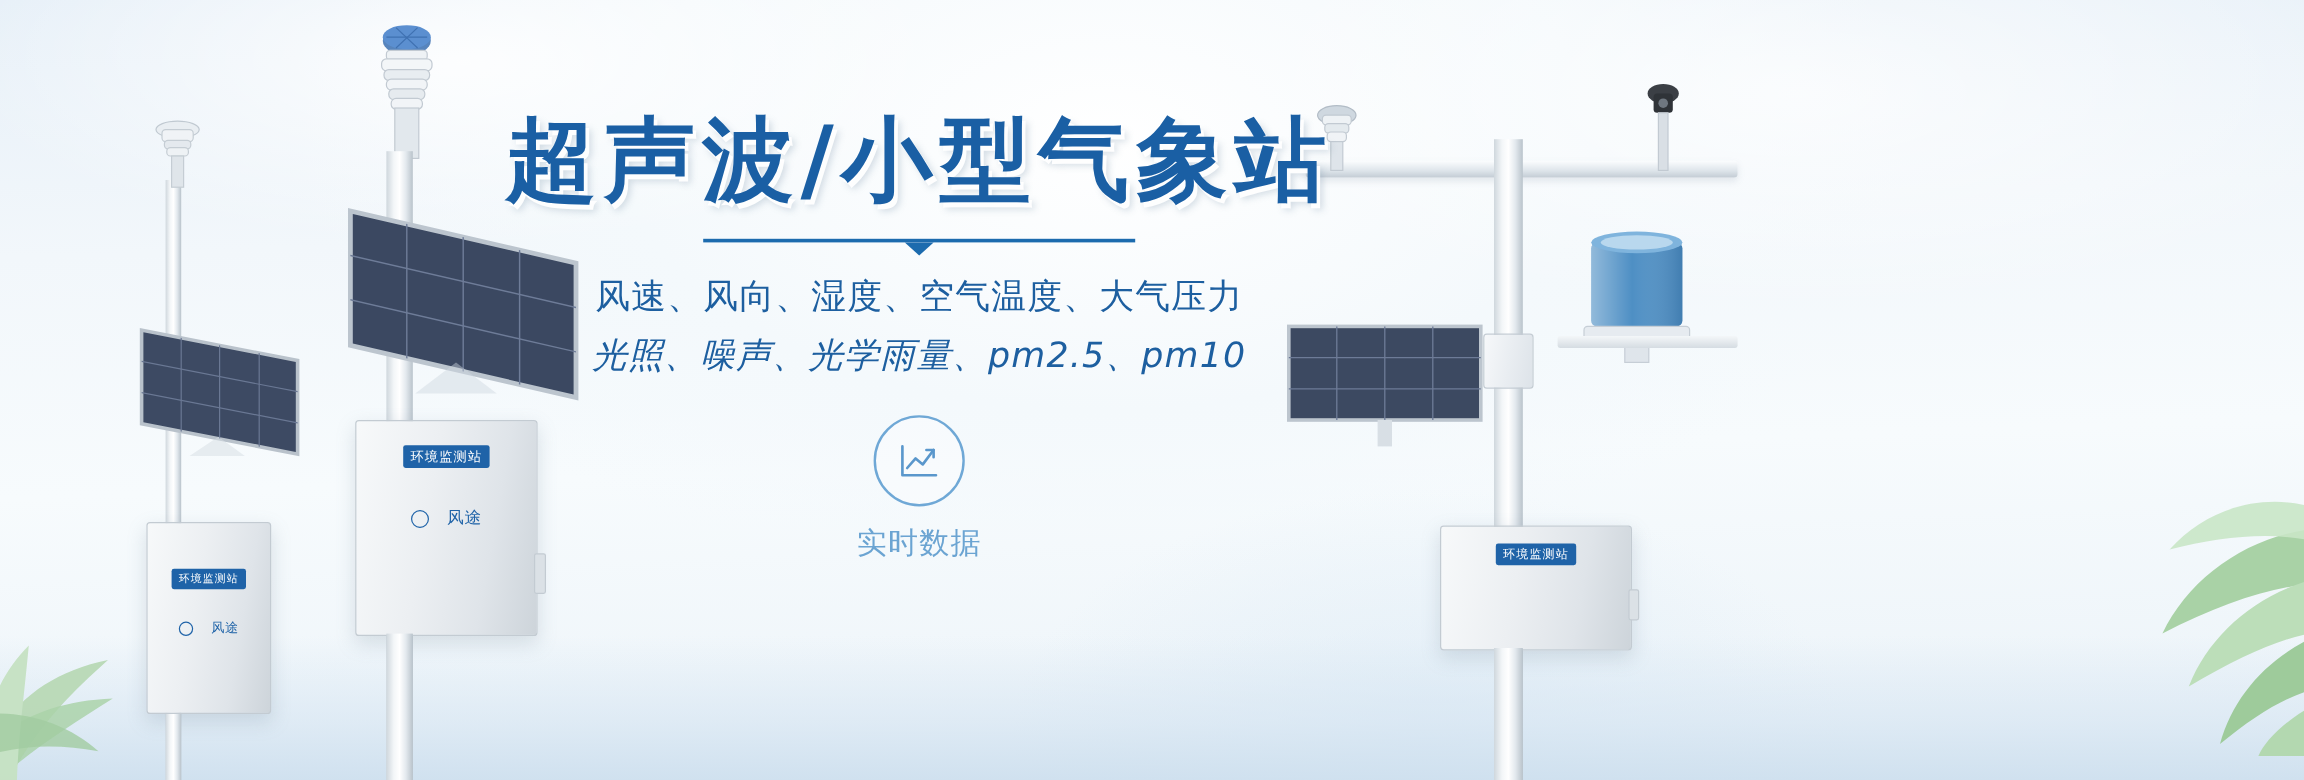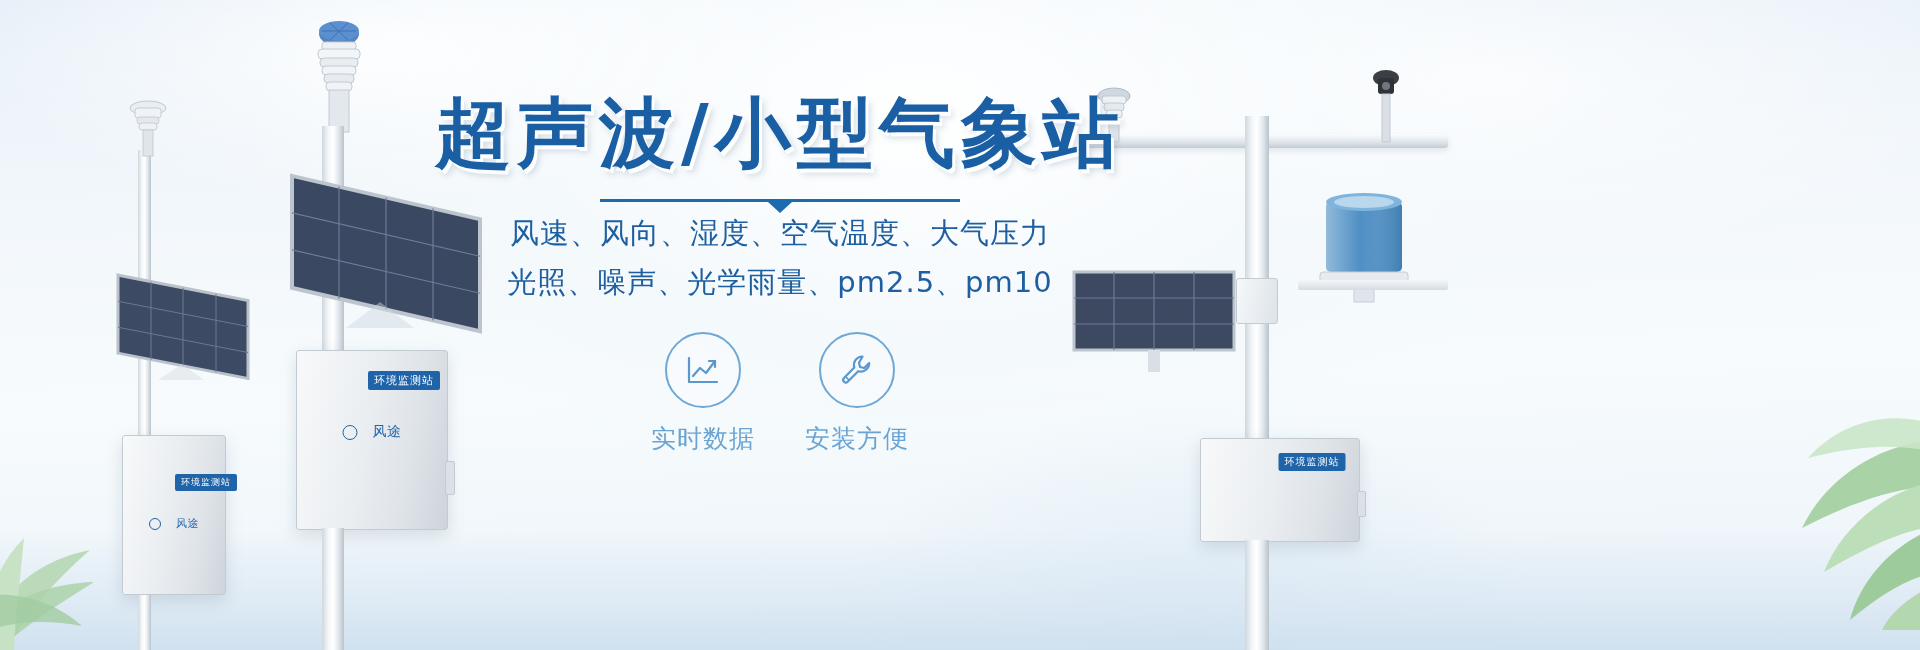--- a/index.html
+++ b/index.html
@@ -48,37 +48,36 @@
     border:1px solid #c3cbd2;
     border-radius:3px;
     box-shadow:0 6px 16px rgba(110,130,150,.22);
   }
   .cab-label {
     position:absolute; left:50%; transform:translateX(-50%);
     background:#1f63a8; color:#fff; border-radius:2px;
     font-size:9px; letter-spacing:1px; white-space:nowrap;
     padding:2px 6px;
     font-family:"DejaVu Sans","Liberation Sans",sans-serif;
-    margin-left:32px;
   }
   .cab-brand {
     position:absolute; left:50%; transform:translateX(-50%);
     color:#1f63a8; font-size:11px; white-space:nowrap; letter-spacing:.5px;
     font-family:"DejaVu Sans","Liberation Sans",sans-serif;
     display:flex; align-items:center; gap:15px;
   }
   .cab-brand .mk {
     width:12px;height:12px;border-radius:50%;
     border:1.6px solid #1f63a8; display:inline-block;
   }
 
   
   .content {
     position:absolute;
-    left:430px; top:92px;
+    left:416px; top:92px;
     width:700px;
     text-align:center;
   }
   .headline {
     font-family:"DejaVu Sans","Liberation Sans",sans-serif;
     font-size:76px;
     font-weight:700;
     letter-spacing:6px;
     color:#1a5fa4;
     line-height:1.08;
@@ -98,20 +97,21 @@
   }
   .rule-wrap .tri {
     position:absolute; left:50%; top:6px; transform:translateX(-50%);
     width:0;height:0;
     border-left:12px solid transparent;
     border-right:12px solid transparent;
     border-top:11px solid #1c6bae;
   }
 
   .sub {
+    margin-top:14px;
     font-family:"DejaVu Sans","Liberation Sans",sans-serif;
     font-size:29px;
     letter-spacing:1px;
     color:#1d5fa0;
     line-height:1.62;
     white-space:nowrap;
   }
 
   
   .features {
@@ -318,43 +318,34 @@
   <div class="content">
 
     <div class="headline">超声波/小型气象站</div>
 
     <div class="rule-wrap">
       <div class="bar"></div>
       <div class="tri"></div>
     </div>
 
     <div class="sub">风速、风向、湿度、空气温度、大气压力</div>
-    <div class="sub" style="margin-top:2px;">光照、噪声、光学雨量、pm2.5、pm10</div>
+    <div class="sub" style="margin-top:2px;font-style:italic;">光照、噪声、光学雨量、pm2.5、pm10</div>
 
     <div class="features">
 
       <div class="feature">
         <div class="f-circle">
           <svg width="40" height="40" viewBox="0 0 40 40" fill="none" stroke="#5a97cc" stroke-width="2.2" stroke-linecap="round" stroke-linejoin="round">
             <path d="M6 8 L6 32 L34 32"></path>
             <path d="M10 26 L17 18 L23 23 L32 11"></path>
             <path d="M26 11 L32 11 L32 17"></path>
           </svg>
         </div>
         <div class="f-label">实时数据</div>
       </div>
 
 
 
-      <div class="feature">
-        <div class="f-circle">
-          <svg width="40" height="40" viewBox="0 0 40 40" fill="none" stroke="#5a97cc" stroke-width="2.2" stroke-linecap="round" stroke-linejoin="round">
-            <path d="M25.5 6.5 a8.5 8.5 0 0 0 -8.2 11 L7 28 a2.6 2.6 0 0 0 3.7 3.7 L21.2 21.2 a8.5 8.5 0 0 0 11 -8.2 l-5 5 -4.2 -1 -1 -4.2 z"></path>
-            <path d="M12 30 L9.6 27.6" stroke-width="1.6"></path>
-          </svg>
-        </div>
-        <div class="f-label">安装方便</div>
-      </div>
 
     </div>
   </div>
 
 </div>
 
 </body></html>

